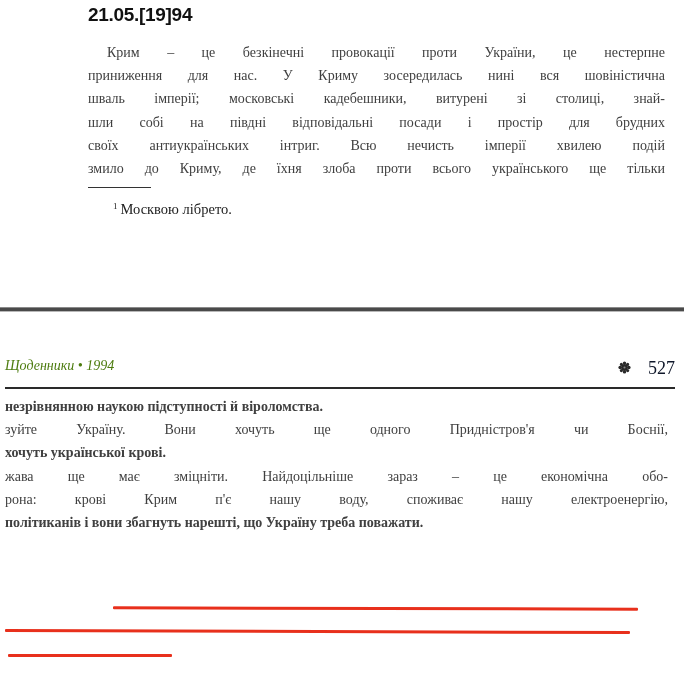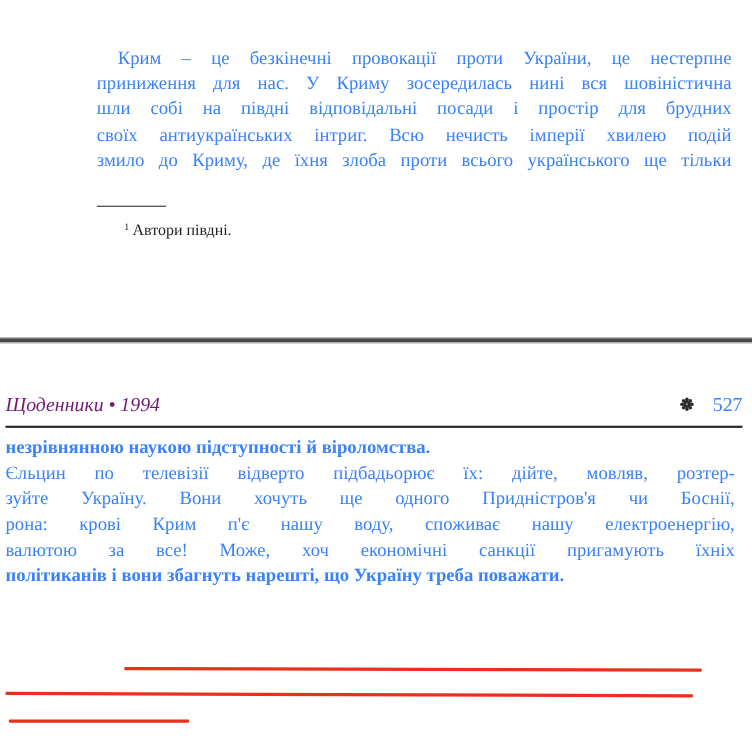--- a/index.html
+++ b/index.html
@@ -33,23 +33,23 @@
       left: 88px;
       top: 4px;
       font-family: "Liberation Sans", "DejaVu Sans", sans-serif;
       font-weight: bold;
       font-size: 19px;
       letter-spacing: -0.3px;
       color: #111;
     }
     .text-block {
       position: absolute;
-      font-size: 17px;
+      font-size: 14px;
       line-height: 23.2px;
-      color: #3b82f6;
+      color: #404040;
       text-align: justify;
     }
     .text-block .line {
       display: block;
       white-space: nowrap;
       text-align-last: justify;
       text-align: justify;
     }
     .text-block .line.last {
       text-align-last: left;
@@ -99,36 +99,36 @@
       left: 5px;
       top: 40px;
       width: 670px;
       height: 24px;
     }
     .running-title {
       position: absolute;
       left: 0;
       top: 0;
       font-style: italic;
-      font-size: 18px;
-      color: #701a75;
+      font-size: 14px;
+      color: #4d7c0f;
     }
     .page-ornament {
       position: absolute;
       right: 44px;
       top: 3px;
       width: 13px;
       height: 13px;
     }
     .page-number {
       position: absolute;
       right: 0;
       top: 0;
       font-size: 18px;
-      color: #3b82f6;
+      color: #0f172a;
     }
     .header-rule {
       position: absolute;
       left: 5px;
       top: 69px;
       width: 670px;
       height: 1.5px;
       background: #2a2a2a;
     }
     #bottom-body {
@@ -140,32 +140,34 @@
       position: absolute;
       height: 3px;
       background: #e8301c;
       border-radius: 1px;
     }
   </style>
 </head>
 <body>
 
 <section id="top-fragment" class="page-fragment">
+  <div class="entry-date">21.05.[19]94</div>
 
   <div id="top-body" class="text-block">
     <span class="line indent">Крим – це безкінечні провокації проти України, це нестерпне</span>
     <span class="line">приниження для нас. У Криму зосередилась нині вся шовіністична</span>
+    <span class="line">шваль імперії; московські кадебешники, витурені зі столиці, знай-</span>
     <span class="line">шли собі на півдні відповідальні посади і простір для брудних</span>
     <span class="line">своїх антиукраїнських інтриг. Всю нечисть імперії хвилею подій</span>
     <span class="line">змило до Криму, де їхня злоба проти всього українського ще тільки</span>
   </div>
 
   <div class="footnote-rule"></div>
   <div class="footnote">
-    <sup>1</sup><span>Автори півдні.</span>
+    <sup>1</sup><span>Москвою лібрето.</span>
   </div>
 </section>
 
 <div class="fragment-divider"></div>
 
 <section id="bottom-fragment" class="page-fragment">
   <div class="running-header">
     <span class="running-title">Щоденники • 1994</span>
     <svg class="page-ornament" viewBox="0 0 20 20">
       <g fill="#2a2a2a">
@@ -180,23 +182,23 @@
         <circle cx="14.8" cy="14.8" r="2.4"></circle>
       </g>
       <circle cx="10" cy="10" r="1.6" fill="#888"></circle>
     </svg>
     <span class="page-number">527</span>
   </div>
   <div class="header-rule"></div>
 
   <div id="bottom-body" class="text-block">
     <span class="line last">незрівнянною наукою підступності й віроломства.</span>
-    <span class="line">Єльцин по телевізії відверто підбадьорює їх: дійте, мовляв, розтер-</span>
     <span class="line">зуйте Україну. Вони хочуть ще одного Придністров'я чи Боснії,</span>
+    <span class="line last">хочуть української крові.</span>
+    <span class="line">жава ще має зміцніти. Найдоцільніше зараз – це економічна обо-</span>
     <span class="line">рона: крові Крим п'є нашу воду, споживає нашу електроенергію,</span>
-    <span class="line">валютою за все! Може, хоч економічні санкції пригамують їхніх</span>
     <span class="line last">політиканів і вони збагнуть нарешті, що Україну треба поважати.</span>
   </div>
 
   <div class="highlight-underline" style="left: 113px; top: 289px; width: 525px; transform: rotate(0.15deg); background: rgb(232, 48, 28);"></div>
   <div class="highlight-underline" style="left: 5px; top: 312px; width: 625px; transform: rotate(0.2deg); background: rgb(232, 48, 28);"></div>
   <div class="highlight-underline" style="left: 8px; top: 336px; width: 164px; background: rgb(232, 48, 28);"></div>
 </section>
 
 </body></html>

